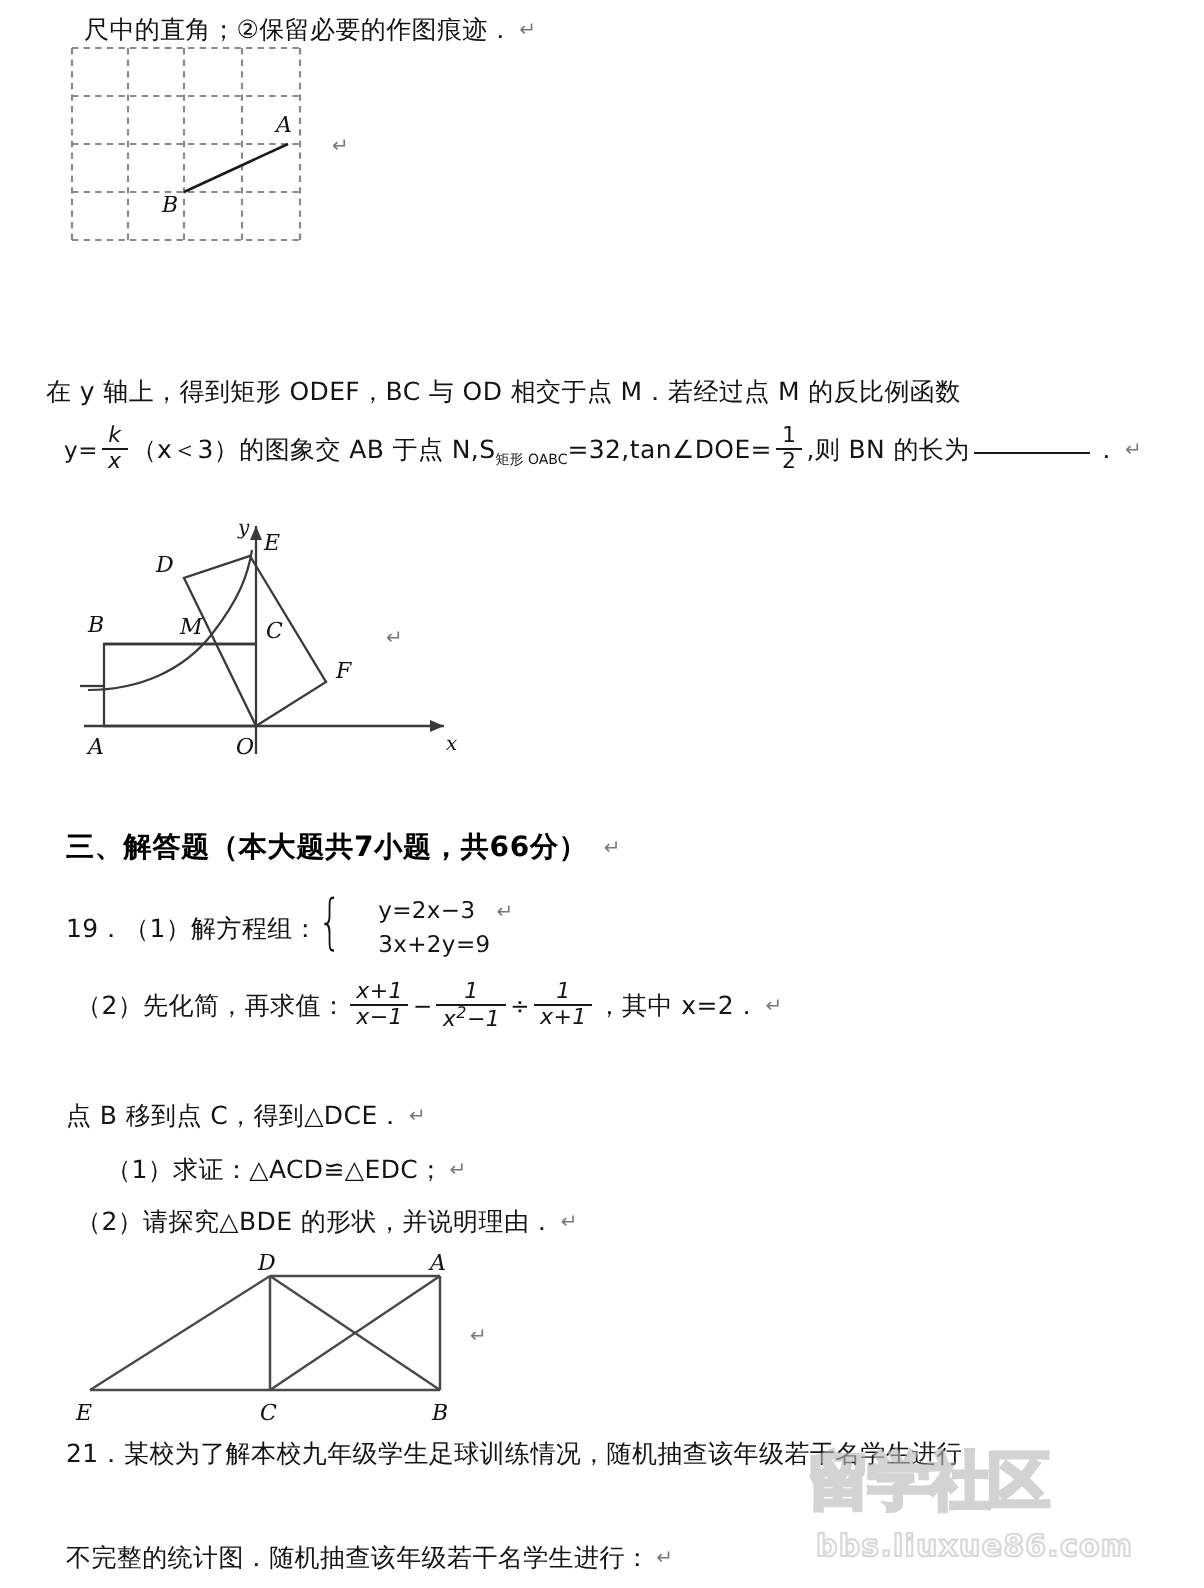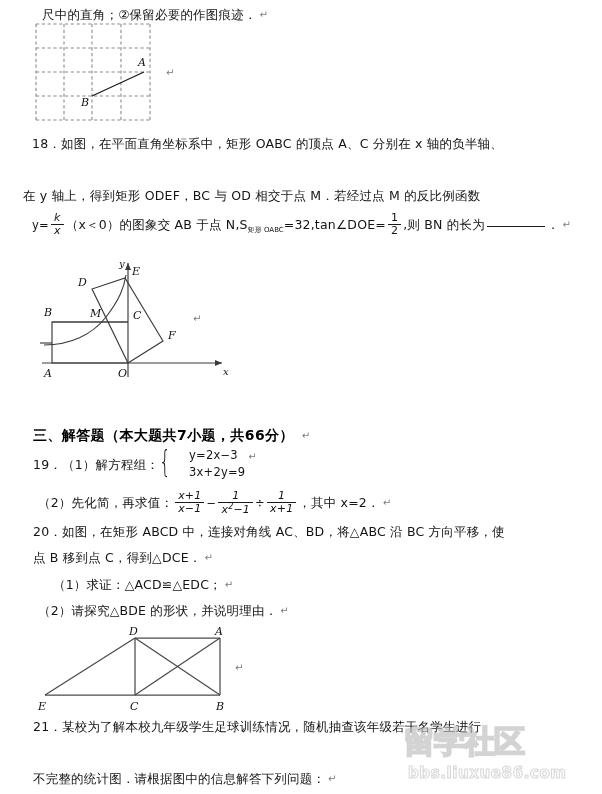--- a/index.html
+++ b/index.html
@@ -29,21 +29,20 @@
   }
 
   
   .sect-head{
     position:absolute;
     font-weight:bold;
     font-size:14px;
     letter-spacing:0.4px;
     white-space:nowrap;
     color:#000;
-    margin-top:12px;
   }
 
   
   .frac{
     display:inline-block;
     vertical-align:middle;
     text-align:center;
     font-size:11px;
     line-height:1.08;
     margin:0 2px;
@@ -128,29 +127,26 @@
       </g>
       <line x1="58" y1="74" x2="110" y2="50" stroke="#1a1a1a" stroke-width="1.3"></line>
       <text class="lbl" x="104" y="44">A</text>
       <text class="lbl" x="47" y="84">B</text>
     </svg>
   </div>
   <div class="ptext" style="left:163px;top:60px;">
     <span class="ret">↵</span>
   </div>
 
-  <div class="ptext" style="left:32px;top:131px;">
-    <span>18．如图，在平面直角坐标系中，矩形 OABC 的顶点 A、C 分别在 x 轴的负半轴、</span>
-  </div>
   <div class="ptext" style="left:23px;top:183px;">
     <span>在 y 轴上，得到矩形 ODEF，BC 与 OD 相交于点 M．若经过点 M 的反比例函数</span>
   </div>
 
   <div class="ptext" style="left:32px;top:210px;line-height:30px;">
-    <span class="latin">y=</span><span class="frac ital"><span class="nu">k</span><span class="de">x</span></span><span>（x＜0）的图象交 AB 于点 N,S</span><span class="sub">矩形 OABC</span><span>=32,tan∠DOE=</span><span class="frac"><span class="nu">1</span><span class="de">2</span></span><span>,则 BN 的长为</span><span class="blank-line"></span><span>．</span><span class="ret">↵</span>
+    <span class="latin">y=</span><span class="frac ital"><span class="nu">k</span><span class="de">x</span></span><span>（x＜3）的图象交 AB 于点 N,S</span><span class="sub">矩形 OABC</span><span>=32,tan∠DOE=</span><span class="frac"><span class="nu">1</span><span class="de">2</span></span><span>,则 BN 的长为</span><span class="blank-line"></span><span>．</span><span class="ret">↵</span>
   </div>
 
   <div class="fig" style="left:30px;top:255px;">
     <svg width="230" height="130" viewBox="0 0 230 130">
       <g stroke="#3a3a3a" stroke-width="1.15" fill="none">
 
         <line x1="12" y1="108" x2="192" y2="108"></line>
         <polygon points="192,108 185,105 185,111" fill="#3a3a3a" stroke="none"></polygon>
 
         <line x1="98" y1="122" x2="98" y2="8"></line>
@@ -187,23 +183,20 @@
   </div>
 
   <div class="ptext" style="left:33px;top:448px;line-height:30px;">
     <span>19．（1）解方程组：</span><span class="eqsys"><span class="brace">{</span><span class="row">y=2x−3</span><span class="row">3x+2y=9</span></span><span class="ret" style="position:relative;top:-8px;">↵</span>
   </div>
 
   <div class="ptext" style="left:38px;top:487px;line-height:32px;">
     <span>（2）先化简，再求值：</span><span class="frac ital"><span class="nu">x+1</span><span class="de">x−1</span></span><span class="latin">−</span><span class="frac ital"><span class="nu">1</span><span class="de"><span>x</span><span class="sup">2</span><span>−1</span></span></span><span class="latin">÷</span><span class="frac ital"><span class="nu">1</span><span class="de">x+1</span></span><span>，其中 x=2．</span><span class="ret">↵</span>
   </div>
 
-  <div class="ptext" style="left:33px;top:519px;">
-    <span>20．如图，在矩形 ABCD 中，连接对角线 AC、BD，将△ABC 沿 BC 方向平移，使</span>
-  </div>
   <div class="ptext" style="left:33px;top:545px;">
     <span>点 B 移到点 C，得到△DCE．</span><span class="ret">↵</span>
   </div>
   <div class="ptext" style="left:38px;top:572px;margin-left:15px;">
     <span>（1）求证：△ACD≌△EDC；</span><span class="ret">↵</span>
   </div>
   <div class="ptext" style="left:38px;top:598px;">
     <span>（2）请探究△BDE 的形状，并说明理由．</span><span class="ret">↵</span>
   </div>
 
@@ -233,21 +226,21 @@
     </svg>
   </div>
   <div class="ptext" style="left:232px;top:655px;">
     <span class="ret">↵</span>
   </div>
 
   <div class="ptext" style="left:33px;top:714px;">
     <span>21．某校为了解本校九年级学生足球训练情况，随机抽查该年级若干名学生进行</span>
   </div>
   <div class="ptext" style="left:33px;top:766px;">
-    <span>不完整的统计图．请根据图中的信息解答下列问题：</span><span class="ret">↵</span>
+    <span>不完整的统计图．随机抽查该年级若干名学生进行：</span><span class="ret">↵</span>
   </div>
 
   <div class="watermark">
     <div class="wm-cn">留学社区</div>
     <div class="wm-url">bbs.liuxue86.com</div>
   </div>
 
 </div>
 
 </body></html>

